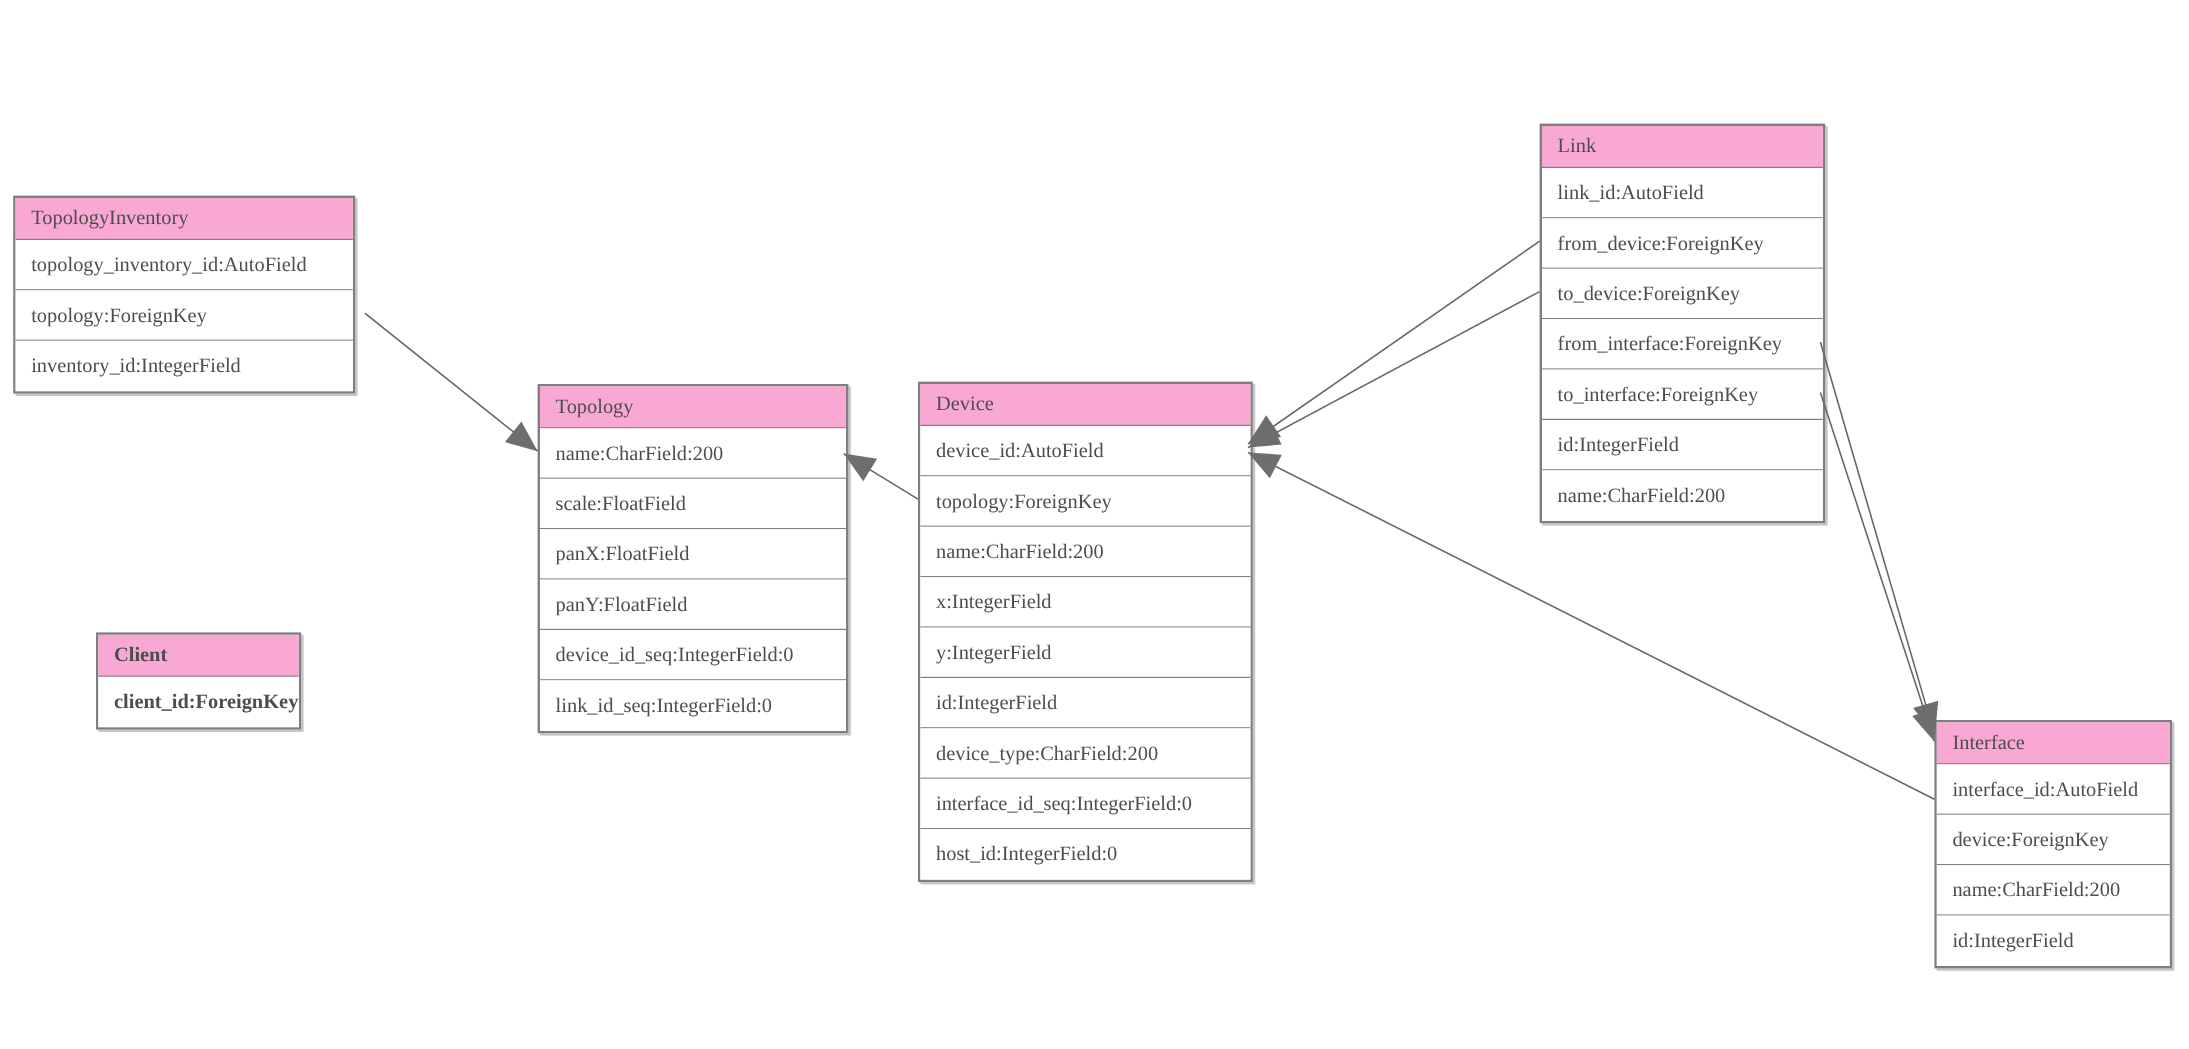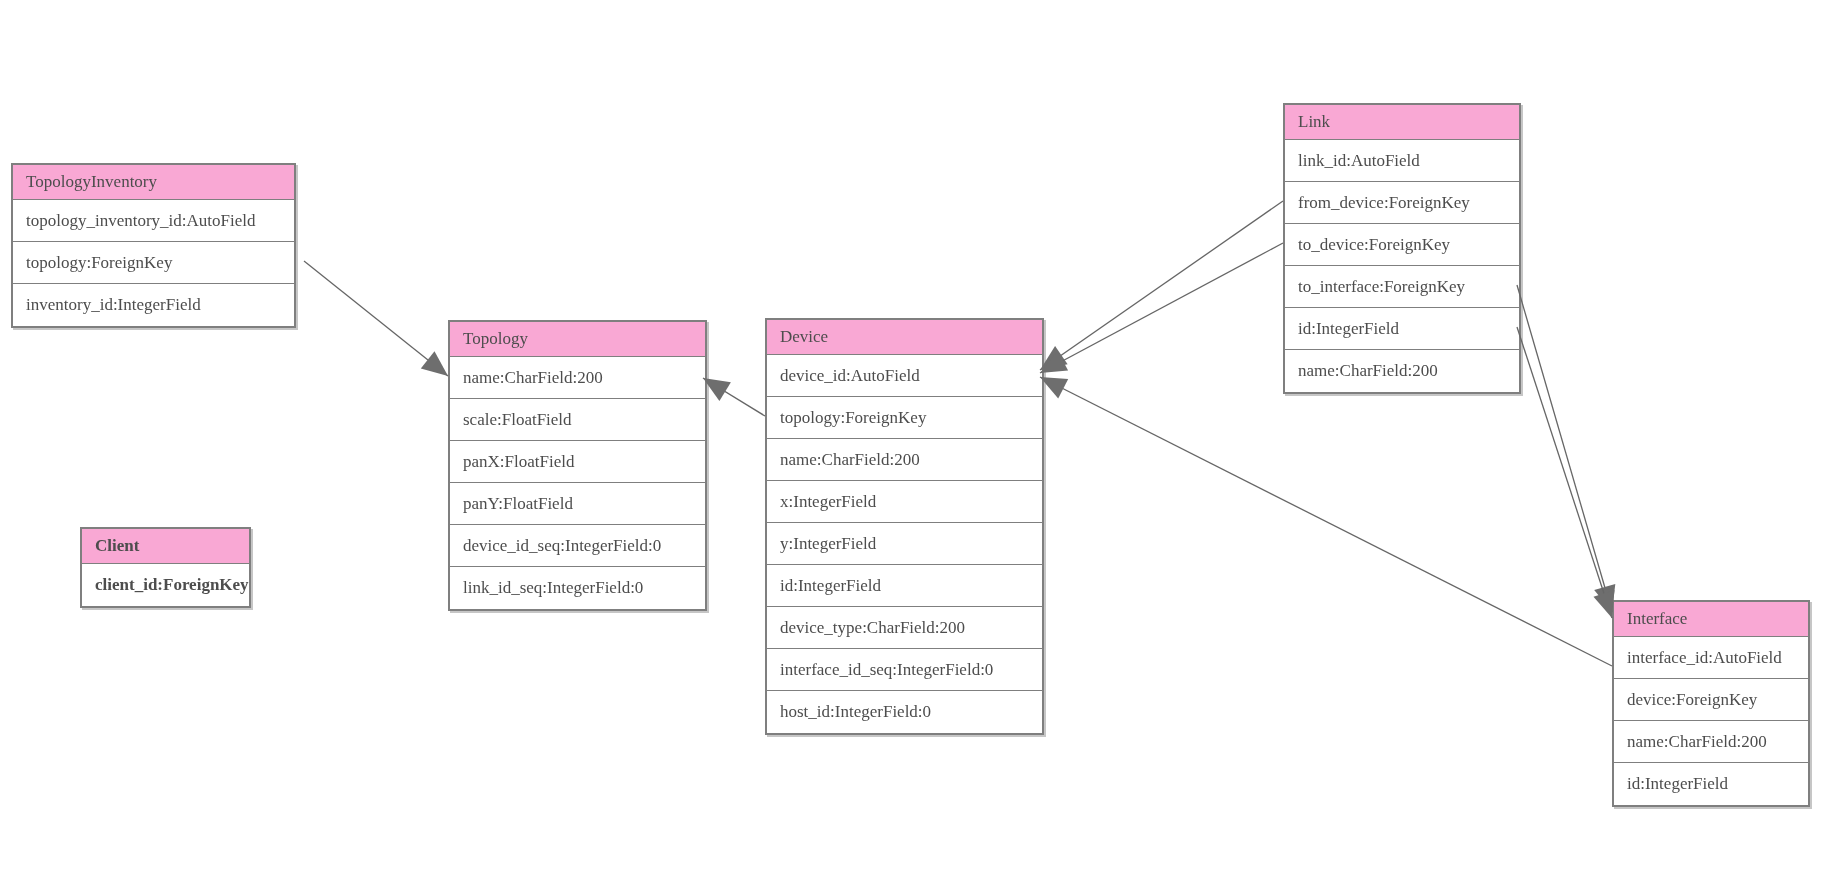--- a/index.html
+++ b/index.html
@@ -107,20 +107,21 @@
       <div class="entity-row">id:IntegerField</div>
       <div class="entity-row">device_type:CharField:200</div>
       <div class="entity-row">interface_id_seq:IntegerField:0</div>
       <div class="entity-row">host_id:IntegerField:0</div>
     </div>
     <div class="entity" style="left: 1283px; top: 103px; width: 234px;">
       <div class="entity-header">Link</div>
       <div class="entity-row">link_id:AutoField</div>
       <div class="entity-row">from_device:ForeignKey</div>
       <div class="entity-row">to_device:ForeignKey</div>
+      <div class="entity-row">from_interface:ForeignKey</div>
       <div class="entity-row">to_interface:ForeignKey</div>
       <div class="entity-row">id:IntegerField</div>
       <div class="entity-row">name:CharField:200</div>
     </div>
     <div class="entity" style="left: 1612px; top: 600px; width: 194px;">
       <div class="entity-header">Interface</div>
       <div class="entity-row">interface_id:AutoField</div>
       <div class="entity-row">device:ForeignKey</div>
       <div class="entity-row">name:CharField:200</div>
       <div class="entity-row">id:IntegerField</div>

